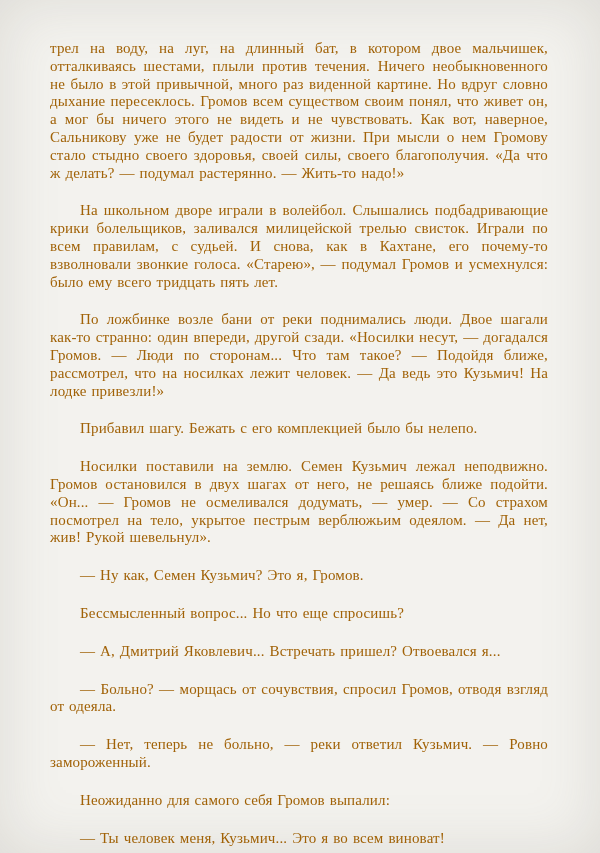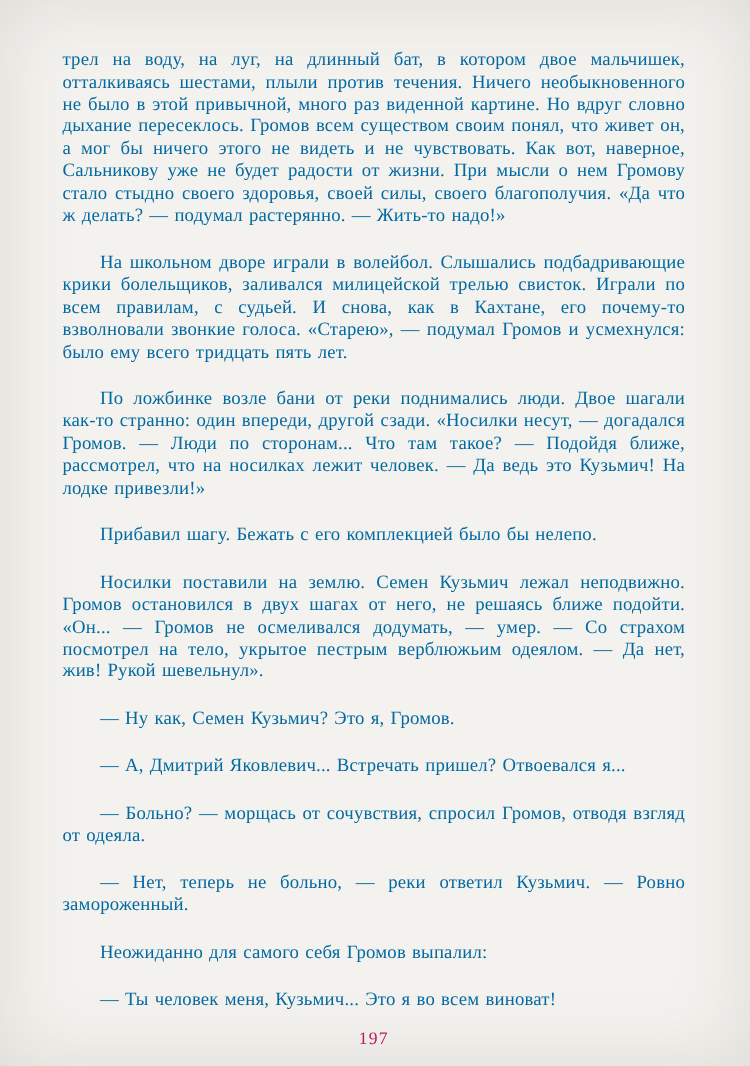--- a/index.html
+++ b/index.html
@@ -15,21 +15,21 @@
     background: #f3f2ee;
     box-sizing: border-box;
     padding: 40px 52px 0 50px;
     box-shadow: inset 0 0 60px rgba(120,115,105,0.18);
     overflow: hidden;
   }
   .text-block {
     font-family: "Liberation Serif", "DejaVu Serif", serif;
     font-size: 15px;
     line-height: 17.8px;
-    color: #0369a1;
+    color: #a16207;
     text-align: justify;
     letter-spacing: 0.15px;
     word-spacing: 1px;
   }
   .text-block p {
     margin: 0;
     padding: 0;
   }
   .text-block p.indent {
     text-indent: 30px;
@@ -48,20 +48,21 @@
 <body>
 
 <div class="scan-page">
   <div class="text-block">
     <p>трел на воду, на луг, на длинный бат, в котором двое мальчишек, отталкиваясь шестами, плыли против течения. Ничего необыкновенного не было в этой привычной, много раз виденной картине. Но вдруг словно дыхание пересеклось. Громов всем существом своим понял, что живет он, а мог бы ничего этого не видеть и не чувствовать. Как вот, наверное, Сальникову уже не будет радости от жизни. При мысли о нем Громову стало стыдно своего здоровья, своей силы, своего благополучия. «Да что ж делать? — подумал растерянно. — Жить-то надо!»</p>
     <p class="indent">На школьном дворе играли в волейбол. Слышались подбадривающие крики болельщиков, заливался милицейской трелью свисток. Играли по всем правилам, с судьей. И снова, как в Кахтане, его почему-то взволновали звонкие голоса. «Старею», — подумал Громов и усмехнулся: было ему всего тридцать пять лет.</p>
     <p class="indent">По ложбинке возле бани от реки поднимались люди. Двое шагали как-то странно: один впереди, другой сзади. «Носилки несут, — догадался Громов. — Люди по сторонам... Что там такое? — Подойдя ближе, рассмотрел, что на носилках лежит человек. — Да ведь это Кузьмич! На лодке привезли!»</p>
     <p class="indent">Прибавил шагу. Бежать с его комплекцией было бы нелепо.</p>
     <p class="indent">Носилки поставили на землю. Семен Кузьмич лежал неподвижно. Громов остановился в двух шагах от него, не решаясь ближе подойти. «Он... — Громов не осмеливался додумать, — умер. — Со страхом посмотрел на тело, укрытое пестрым верблюжьим одеялом. — Да нет, жив! Рукой шевельнул».</p>
     <p class="indent">— Ну как, Семен Кузьмич? Это я, Громов.</p>
+    <p class="indent">Бессмысленный вопрос... Но что еще спросишь?</p>
     <p class="indent">— А, Дмитрий Яковлевич... Встречать пришел? Отвоевался я...</p>
     <p class="indent">— Больно? — морщась от сочувствия, спросил Громов, отводя взгляд от одеяла.</p>
     <p class="indent">— Нет, теперь не больно, — реки ответил Кузьмич. — Ровно замороженный.</p>
     <p class="indent">Неожиданно для самого себя Громов выпалил:</p>
     <p class="indent">— Ты человек меня, Кузьмич... Это я во всем виноват!</p>
   </div>
   <div class="page-number">197</div>
 </div>
 
 </body></html>

